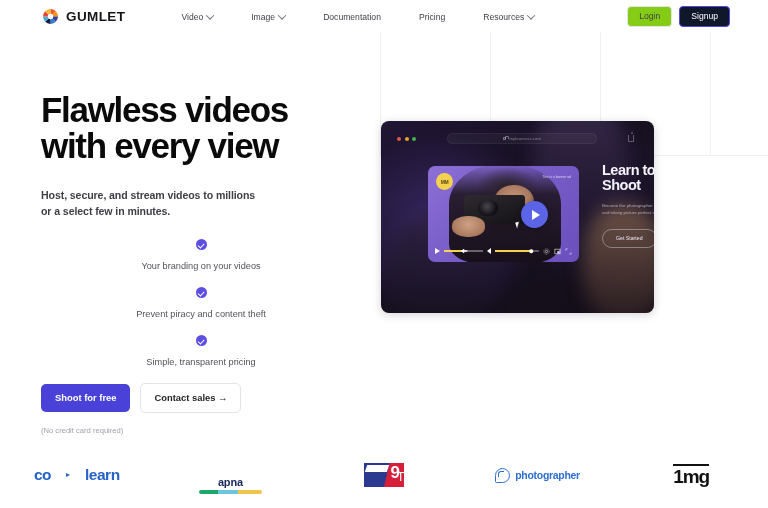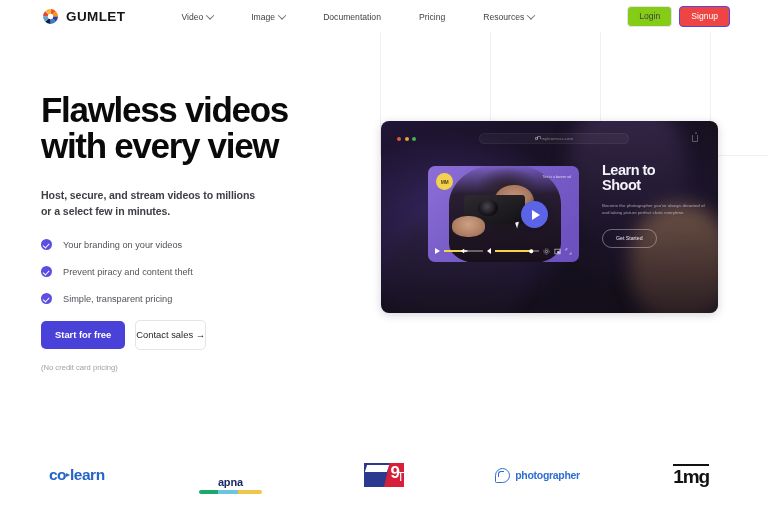--- a/index.html
+++ b/index.html
@@ -59,68 +59,68 @@
   .nav-actions {
     margin-left: auto; margin-right: 38px;
     display: flex; align-items: center; gap: 7px;
   }
   .btn-login {
     font-size: 8.6px; color: #3f3f46; background: #84cc16;
     border: 1px solid #e4e4e7; border-radius: 4px;
     padding: 5px 11px; cursor: pointer; line-height: 1;
   }
   .btn-signup {
-    font-size: 8.6px; color: #fff; background: #ef4444;
+    font-size: 8.6px; color: #fff; background: #0f172a;
     border: 1px solid #4f46e5; border-radius: 4px;
     padding: 5px 11px; cursor: pointer; line-height: 1;
   }
 
   
   .hero-left { position: absolute; left: 41px; top: 92px; width: 320px; }
   .hero-title {
     font-size: 35px; line-height: 1.03; font-weight: 700;
     letter-spacing: -1.3px; color: #0a0a0b;
   }
   .hero-sub {
     margin-top: 23px; font-size: 10.6px; font-weight: 700;
     line-height: 1.52; color: #3f3f46; letter-spacing: -0.1px;
   }
   .feature-list { margin-top: 20px; }
   .feature-item {
-    display: flex; align-items: center; gap: 11px; margin-bottom: 16px;
+    display: flex; align-items: center; gap: 11px; margin-bottom: 16px; flex-direction: column;
   }
   .check-circle {
     width: 11px; height: 11px; flex: 0 0 11px; border-radius: 50%;
     background: #5b4ee0; position: relative;
   }
   .check-circle::after {
     content: ""; position: absolute; left: 3px; top: 2.6px;
     width: 3px; height: 5.2px;
     border-right: 1.3px solid #fff; border-bottom: 1.3px solid #fff;
     transform: rotate(42deg);
   }
   .feature-text { font-size: 9.2px; color: #52525b; }
 
   .cta-row { margin-top: 12px; display: flex; align-items: center; gap: 10px; }
   .btn-primary {
     background: #4a41d8; color: #fff; font-size: 9.4px; font-weight: 700;
     border: none; border-radius: 5px; padding: 9px 14px; cursor: pointer;
     line-height: 1;
   }
   .btn-secondary {
-    background: #fff; color: #27272a; font-size: 9.4px; font-weight: 400;
+    background: #fff; color: #27272a; font-size: 9.4px; font-weight: 700;
     border: 1px solid #e4e4e7; border-radius: 5px;
-    padding: 9px 0; cursor: pointer; line-height: 1;
+    padding: 9px 13px; cursor: pointer; line-height: 1;
   }
   .fineprint { margin-top: 13px; font-size: 7.6px; color: #a1a1aa; }
 
   
   .mock {
     position: absolute; left: 381px; top: 121px;
-    width: 337px; height: 192px;
+    width: 273px; height: 192px;
     border-radius: 8px; overflow: hidden;
     background:
       radial-gradient(ellipse 60% 80% at 22% 55%, #3b2a6b 0%, rgba(30,18,52,0) 62%),
       radial-gradient(ellipse 50% 70% at 78% 40%, #241a38 0%, rgba(20,14,30,0) 70%),
       linear-gradient(145deg, #201535 0%, #16101f 45%, #120e18 100%);
     box-shadow: 0 2px 10px rgba(20,12,40,0.18);
   }
   .mock-blurs { position: absolute; inset: 0; filter: blur(9px); opacity: .85; }
   .blur-a {
     position: absolute; left: 56%; top: -10%; width: 34%; height: 70%;
@@ -281,21 +281,21 @@
   }
 
   
   .logos {
     position: absolute; left: 0; top: 452px; width: 768px; height: 46px;
     display: flex; align-items: center;
   }
   .logo-cell {
     flex: 1 1 0; display: flex; align-items: center; justify-content: center;
   }
-  .lg-colearn { display:flex; align-items:center; gap:0; }
+  .lg-colearn { display:flex; align-items:center; gap:15px; }
   .lg-colearn .t1 { font-size: 15.5px; font-weight: 700; color: #2563c9; letter-spacing: -0.5px; }
   .lg-colearn .dotm { width: 4px; height: 4px; background: #2563c9; clip-path: polygon(0 0, 100% 50%, 0 100%); }
   .lg-colearn .t2 { font-size: 15.5px; font-weight: 700; color: #2563c9; letter-spacing: -0.5px; }
   .lg-apna { display:flex; flex-direction: column; align-items:center;margin-top:19px; }
   .lg-apna .t { font-size: 11px; font-weight: 700; color: #1b2a63; letter-spacing: -0.2px; }
   .lg-apna .bar { margin-top: 2px; width: 63px; height: 4px; border-radius: 2px;
     background: linear-gradient(90deg,#1aa86b 0%, #1aa86b 30%, #6fc4dd 30%, #6fc4dd 62%, #f0c64a 62%, #f0c64a 100%); }
   .lg-tv9 { position: relative; width: 40px; height: 24px; }
   .lg-tv9 .blue { position:absolute; left:0; top:0; width: 26px; height: 24px; background:#2b3a8f; }
   .lg-tv9 .red { position:absolute; right:0; top:0; width: 20px; height: 24px; background:#d6203a; clip-path: polygon(28% 0, 100% 0, 100% 100%, 0 100%); }
@@ -396,24 +396,24 @@
         <span class="check-circle"></span>
         <span class="feature-text">Prevent piracy and content theft</span>
       </div>
       <div class="feature-item">
         <span class="check-circle"></span>
         <span class="feature-text">Simple, transparent pricing</span>
       </div>
     </div>
 
     <div class="cta-row">
-      <button class="btn-primary">Start for free</button>
+      <button class="btn-primary">Shoot for free</button>
       <button class="btn-secondary">Contact sales →</button>
     </div>
-    <div class="fineprint">(No credit card pricing)</div>
+    <div class="fineprint">(No credit card required)</div>
   </div>
 
   <div class="mock">
     <div class="mock-blurs">
       <div class="blur-a"></div>
         <div class="blur-b"></div>
         <div class="blur-c"></div>
     </div>
 
     <div class="chrome">

